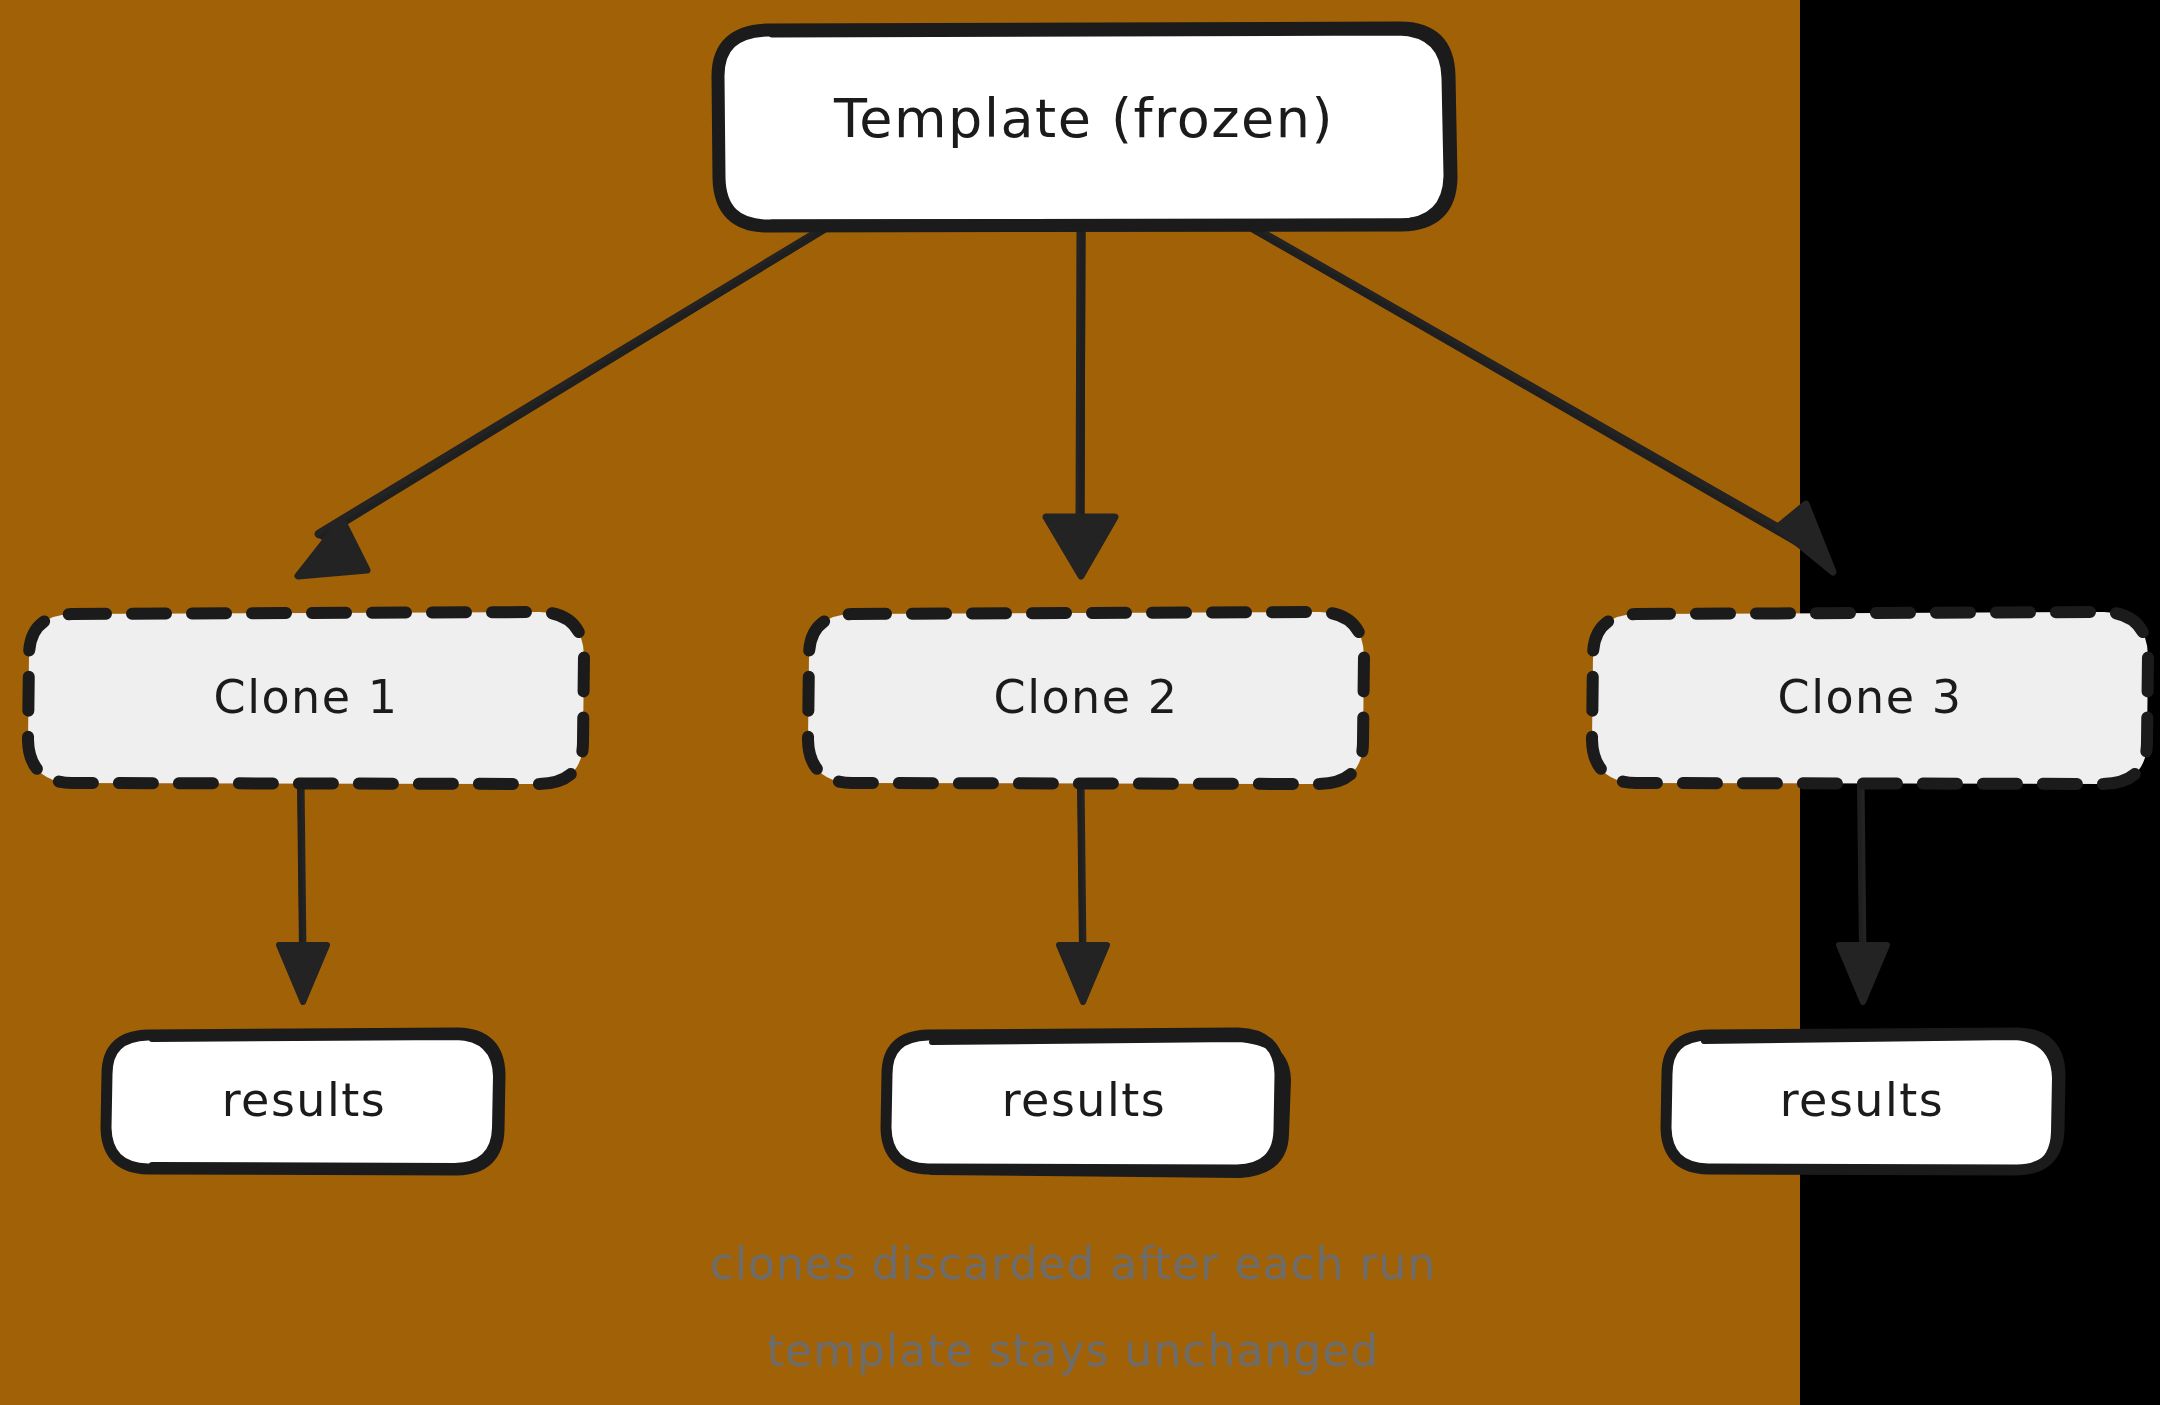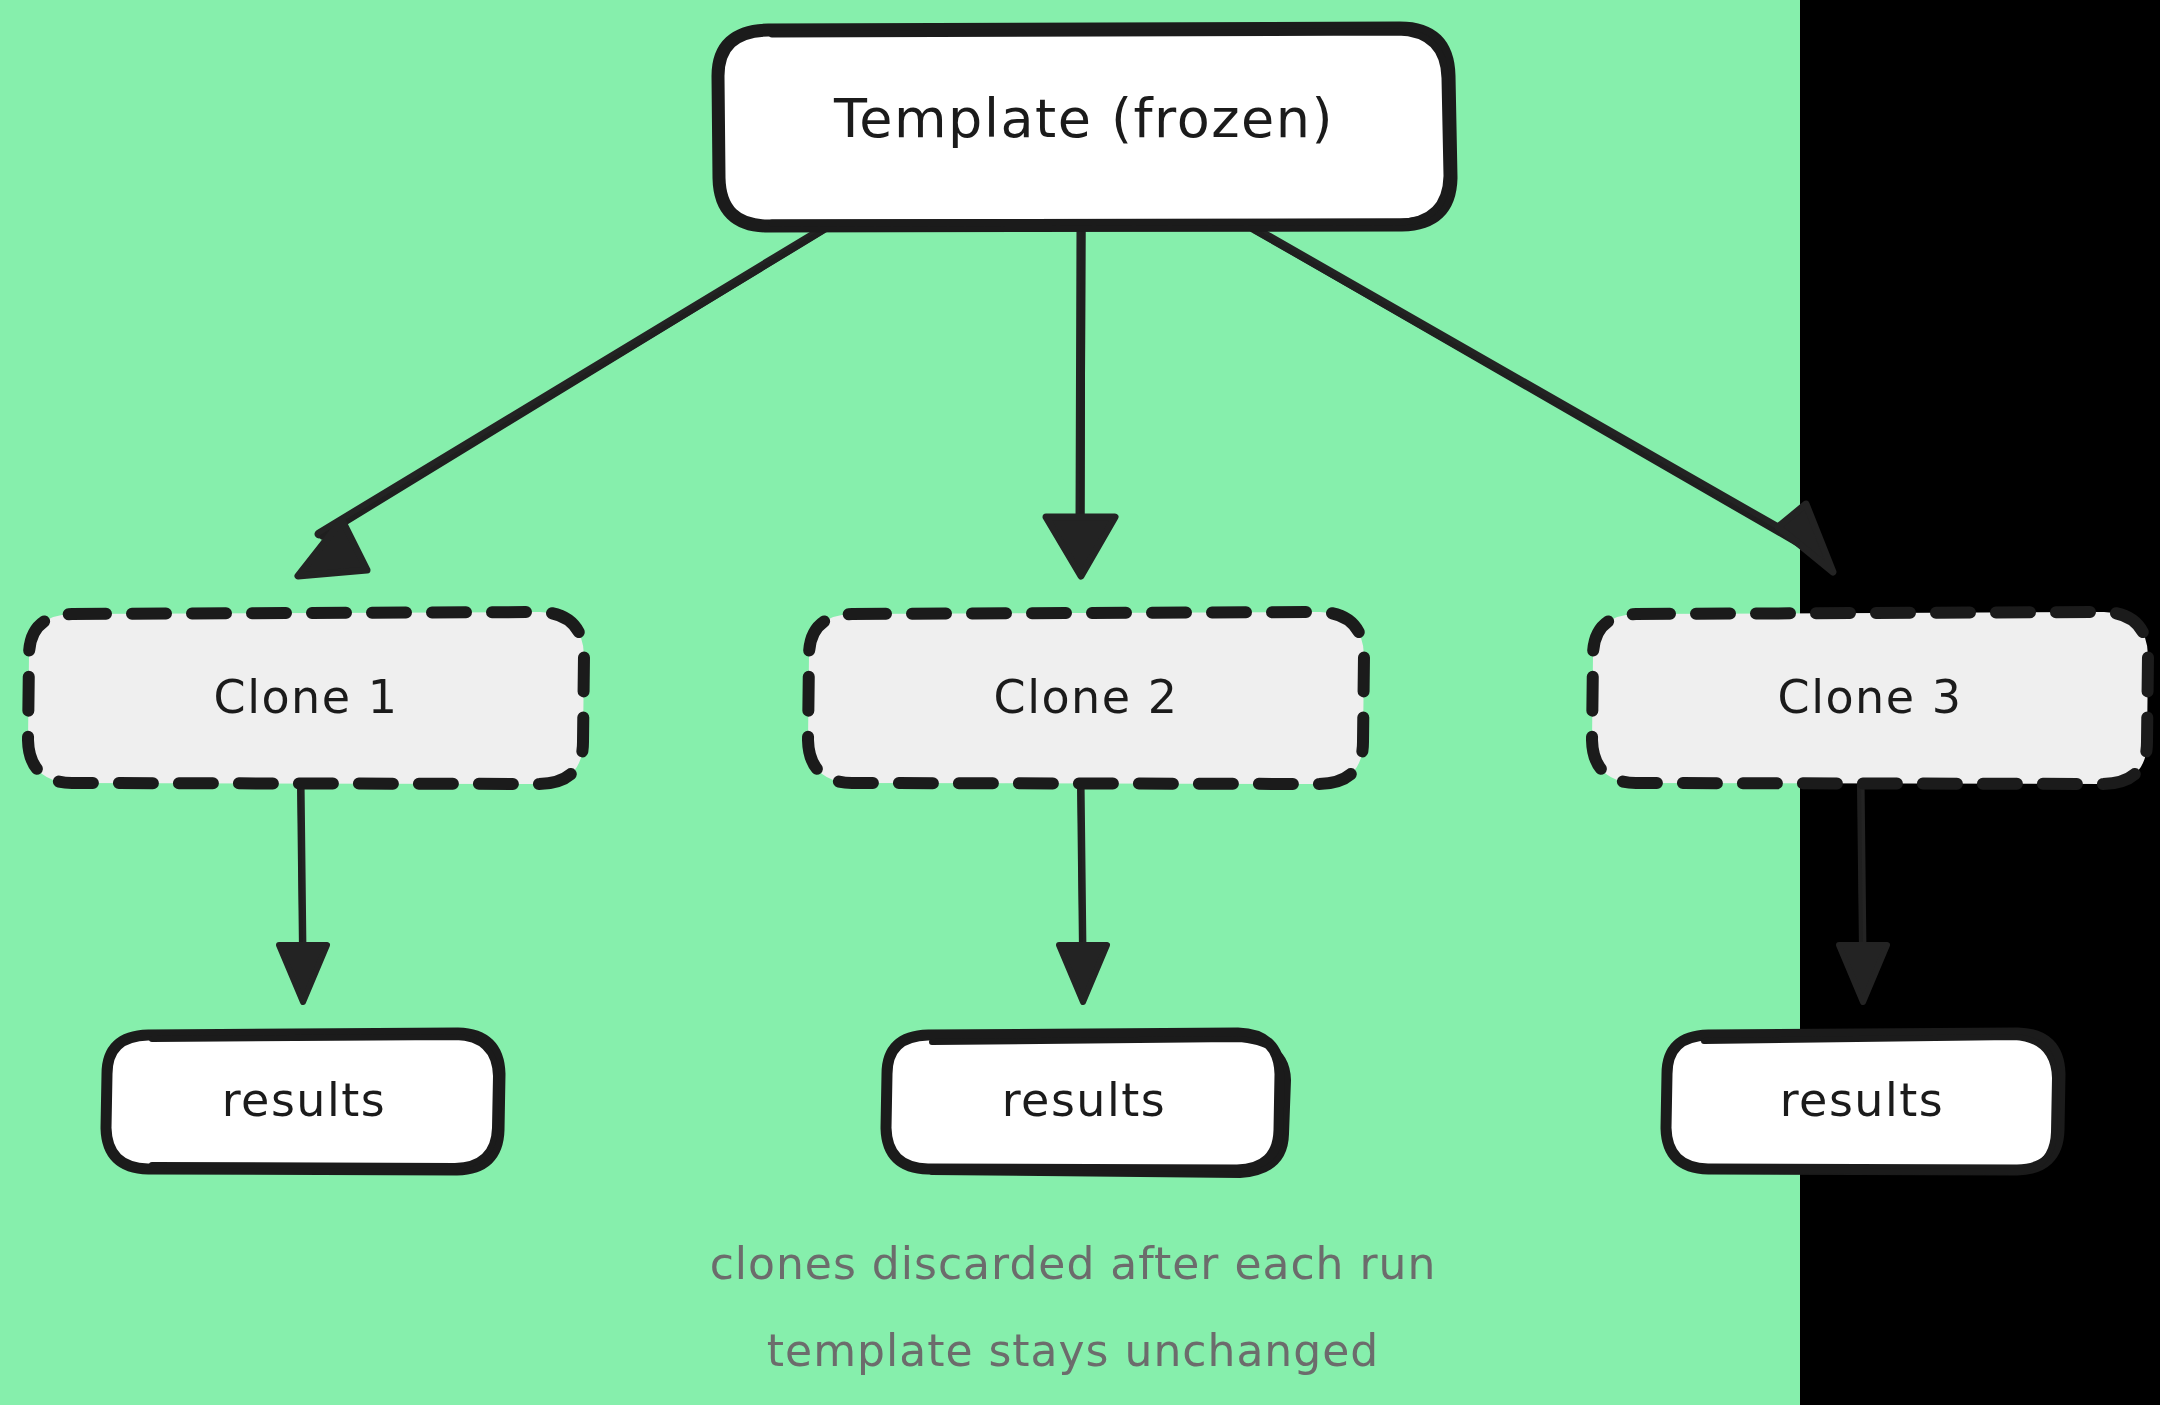--- a/index.html
+++ b/index.html
@@ -10,21 +10,21 @@
   body {
     width: 2160px;
     height: 1405px;
     overflow: hidden;
     font-family: "DejaVu Sans", sans-serif;
   }
   #canvas {
     position: relative;
     width: 1800px;
     height: 1405px;
-    background: #86efac;
+    background: #a16207;
   }
   svg.diagram {
     position: absolute;
     top: 0;
     left: 0;
     width: 2160px;
     height: 1405px;
     display: block;
   }
   .node-label {

